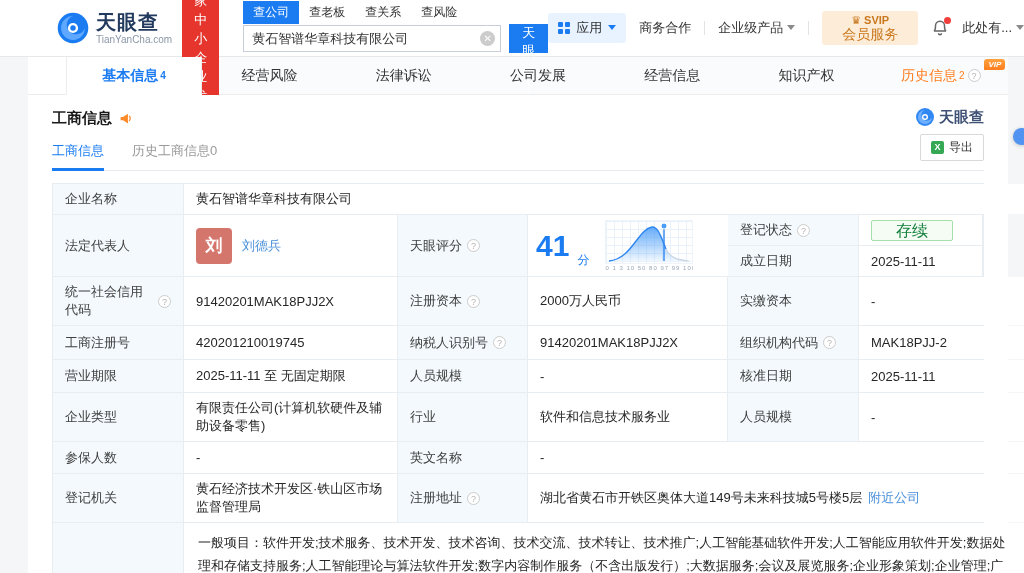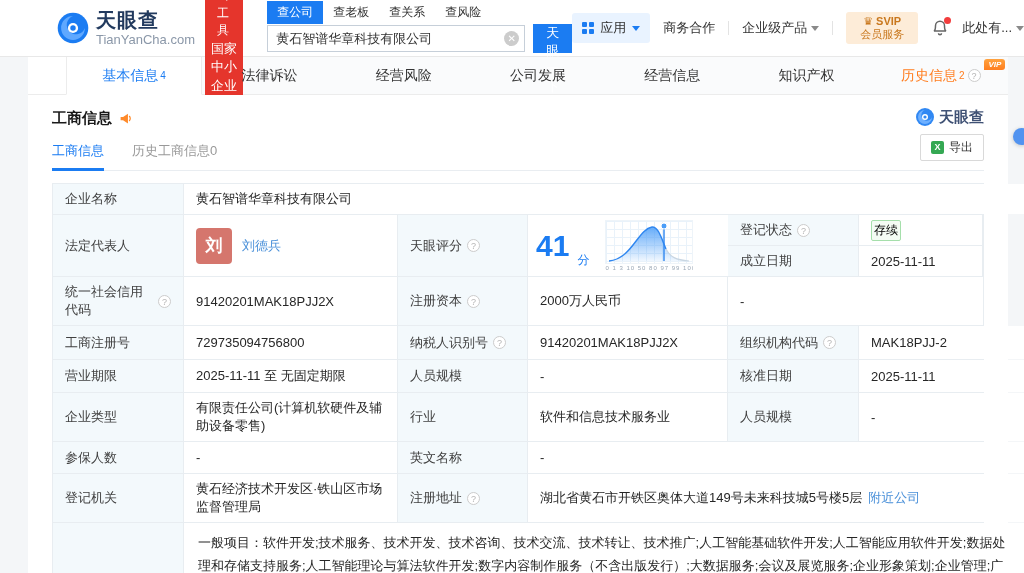--- a/index.html
+++ b/index.html
@@ -3,53 +3,53 @@
 <meta charset="utf-8">
 <style>
   *{box-sizing:border-box;margin:0;padding:0}
   html,body{width:1024px;height:573px;overflow:hidden}
   body{font-family:"Liberation Sans","DejaVu Sans",sans-serif;background:#f4f6f8;color:#333;position:relative}
 
   
   .topbar{height:57px;background:#fff;border-bottom:1px solid #e8e8e8;display:flex;align-items:center;padding-left:56px;position:relative}
   .logo{display:flex;align-items:center;gap:6px;cursor:pointer}
   .logo-text .t1{font-size:20px;font-weight:bold;color:#223a5e;letter-spacing:1px;line-height:1}
-  .logo-text .t2{font-size:13px;color:#8a97a8;margin-top:2px}
+  .logo-text .t2{font-size:10px;color:#8a97a8;margin-top:2px}
   .banner{margin-left:10px;background:#e5352c;color:#fff;border-radius:2px;padding:4px 6px;line-height:1.45;text-align:center}
   .banner .b1{font-size:12px;font-weight:normal;letter-spacing:2px}
   .banner .b2{font-size:13px;letter-spacing:0}
   .search{margin-left:24px}
   .stabs{display:flex;align-items:flex-end;height:21px}
   .stab{font-size:12px;padding:3px 10px;color:#333;cursor:pointer}
   .stab.active{background:#1b7cf2;color:#fff}
   .sline{display:flex;align-items:center}
   .inwrap{position:relative}
   .inwrap input{width:258px;height:27px;border:1px solid #c6cfd9;padding:0 26px 0 8px;font-size:13px;color:#333;outline:none}
   .clear-ic{position:absolute;right:6px;top:6px;width:15px;height:15px;border-radius:50%;background:#ccc;color:#fff;font-size:10px;line-height:15px;text-align:center;cursor:pointer}
   .go-btn{height:29px;margin-left:8px;background:#1b7cf2;color:#fff;border:none;padding:0 13px;font-size:13px;cursor:pointer}
   .hnav{margin-left:auto;display:flex;align-items:center;gap:13px;white-space:nowrap}
   .apps{background:#e9f3ff;border-radius:3px;padding:6px 10px;display:flex;align-items:center;gap:6px;font-size:13px;color:#333;cursor:pointer}
   .gicon{display:grid;grid-template-columns:5px 5px;grid-template-rows:5px 5px;gap:2px}
   .gicon i{background:#1b7cf2;border-radius:1px}
   .caret{width:0;height:0;border-left:4px solid transparent;border-right:4px solid transparent;border-top:5px solid #8a8a8a;display:inline-block}
   .caret.blue{border-top-color:#1b7cf2}
   .hlink{font-size:13px;color:#333;cursor:pointer;display:flex;align-items:center;gap:4px}
   .vdiv{width:1px;height:14px;background:#e3e3e3}
-  .svip{background:#fdecd8;border-radius:3px;padding:3px 14px;text-align:center;line-height:1.15;cursor:pointer}
+  .svip{background:#fdecd8;border-radius:3px;padding:3px 20px;text-align:center;line-height:1.15;cursor:pointer}
   .svip .s1{color:#c9781e;font-weight:bold;font-size:11px}
-  .svip .s2{color:#c9781e;font-size:11px}
+  .svip .s2{color:#c9781e;font-size:14px}
   .bellwrap{position:relative;cursor:pointer;display:flex}
   .reddot{position:absolute;top:-2px;right:-2px;width:7px;height:7px;border-radius:50%;background:#f23d3d}
   .more{font-size:13px;color:#333;display:flex;align-items:center;gap:4px;cursor:pointer;max-width:62px;overflow:hidden}
 
   
   .tabbar{margin:0 16px 0 28px;background:#fafbfc;border-bottom:1px solid #ececec;display:flex;height:38px;align-items:stretch}
   .tabstub{width:38px;background:#fff}
   .tab{flex:1;display:flex;align-items:center;justify-content:center;font-size:14px;color:#333;cursor:pointer;position:relative}
-  .tab.active{background:#fff;border-left:1px solid #ececec;border-right:1px solid #ececec;color:#1b7cf2;font-weight:normal;margin-bottom:-1px;border-bottom:1px solid #fff}
+  .tab.active{background:#fff;border-left:1px solid #ececec;border-right:1px solid #ececec;color:#1b7cf2;font-weight:bold;margin-bottom:-1px;border-bottom:1px solid #fff}
   .sup{font-size:10px;vertical-align:super;margin-left:2px;color:inherit}
   .tab.hist{color:#ff7e20}
   .helpc{width:13px;height:13px;border:1px solid #ccc;border-radius:50%;color:#b5b5b5;font-size:9px;line-height:12px;text-align:center;display:inline-block;background:#fff;cursor:pointer;flex:none}
   .viptag{position:absolute;top:2px;margin-left:108px;background:linear-gradient(180deg,#ffa23e,#ff7e1f);color:#fff;font-size:8px;font-weight:bold;font-style:italic;padding:1px 4px;border-radius:3px 3px 3px 0}
 
   
   .card{margin:0 16px 0 28px;background:#fff;height:478px;padding:14px 24px 0;position:relative}
   .sec-head{display:flex;align-items:center;gap:7px}
   .sec-title{font-size:15px;font-weight:bold;color:#1a1a1a}
   .watermark{position:absolute;right:24px;top:12px;display:flex;align-items:center;gap:4px;opacity:.9}
@@ -72,21 +72,21 @@
   .r2{grid-template-columns:131px 214px 1fr;min-height:62px}
   .r2right{display:grid;grid-template-columns:130px 200px 131px 1fr;grid-template-rows:31px 1fr;border-right:none!important}
   .r2right .c{border-right:1px solid #e8edf1}
   .r2right .hb{border-bottom:1px solid #e8edf1}
   .r2right .tall{grid-row:1/3}
   .r2right .lastc{border-right:none}
   .span-rest{grid-column:2/-1}
   .span-right{grid-column:4/-1}
   .r9 .tv{display:block;padding:9px 14px;line-height:1.75;color:#262626}
   .link{color:#4a90d9;cursor:pointer}
-  .badge-green{color:#000000;border:1px solid #a5dfab;background:#f4fcf4;padding:0 2px;line-height:19px;border-radius:2px;font-size:12px}
+  .badge-green{color:#15803d;border:1px solid #a5dfab;background:#f4fcf4;padding:0 24px;line-height:19px;border-radius:2px;font-size:16px}
   .avatar{width:36px;height:36px;border-radius:4px;background:#d5766d;color:#fff;font-size:17px;font-weight:bold;display:flex;align-items:center;justify-content:center;cursor:pointer;flex:none}
   .score-num{font-size:30px;font-weight:bold;color:#1b7cf2;line-height:1}
   .score-unit{font-size:12px;color:#1b7cf2;align-self:flex-end;margin:0 0 3px 2px}
   .chart-box{margin-left:10px;width:88px}
   .grid-bg{width:88px;height:44px;background-image:linear-gradient(#e9f2fa 1px,transparent 1px),linear-gradient(90deg,#e9f2fa 1px,transparent 1px);background-size:8px 8px;border:1px solid #eef4f9}
   .ticks{font-size:6px;color:#9aa7b5;text-align:justify;letter-spacing:1px;line-height:8px;white-space:nowrap;overflow:hidden}
 
   .fdot{position:absolute;right:-6px;top:128px;width:17px;height:17px;border-radius:50%;background:#5193f0;box-shadow:0 1px 4px rgba(0,0,0,.2)}
 </style>
 </head>
@@ -162,24 +162,24 @@
   </nav>
 </header>
 
 <nav class="tabbar">
   <div class="tabstub"></div>
   <div class="tab active">
     <span>基本信息</span>
       <sup class="sup">4</sup>
   </div>
   <div class="tab">
+      <span>经营风险</span>
+    </div>
+  <div class="tab">
       <span>法律诉讼</span>
-    </div>
-  <div class="tab">
-      <span>经营风险</span>
     </div>
   <div class="tab">
       <span>公司发展</span>
     </div>
   <div class="tab">
       <span>经营信息</span>
     </div>
   <div class="tab">
       <span>知识产权</span>
     </div>
@@ -280,28 +280,31 @@
       <div class="tl">
           <span>统一社会信用代码</span>
           <span class="helpc">?</span>
         </div>
       <div class="tv">91420201MAK18PJJ2X</div>
       <div class="tl">
           <span>注册资本</span>
           <span class="helpc">?</span>
         </div>
       <div class="tv">2000万人民币</div>
+      <div class="tl">
+          <span>实缴资本</span>
+        </div>
       <div class="tv">-</div>
     </div>
 
     <div class="trow r4">
       <div class="tl">
           <span>工商注册号</span>
         </div>
-      <div class="tv">729735094756800</div>
+      <div class="tv">420201210019745</div>
       <div class="tl">
           <span>纳税人识别号</span>
           <span class="helpc">?</span>
         </div>
       <div class="tv">91420201MAK18PJJ2X</div>
       <div class="tl">
           <span>组织机构代码</span>
           <span class="helpc">?</span>
         </div>
       <div class="tv">MAK18PJJ-2</div>

